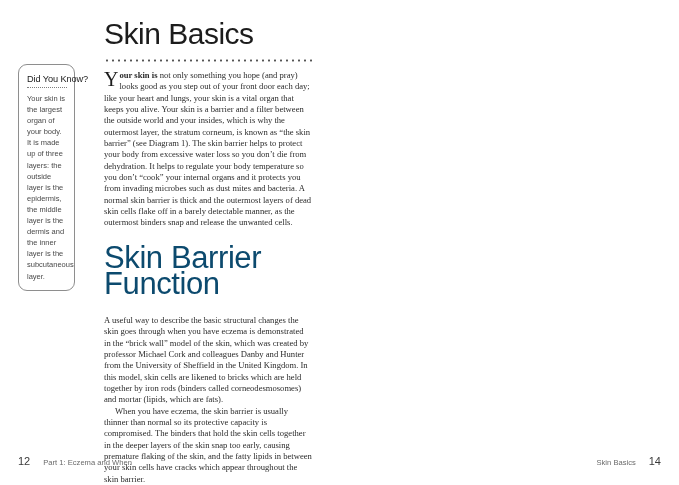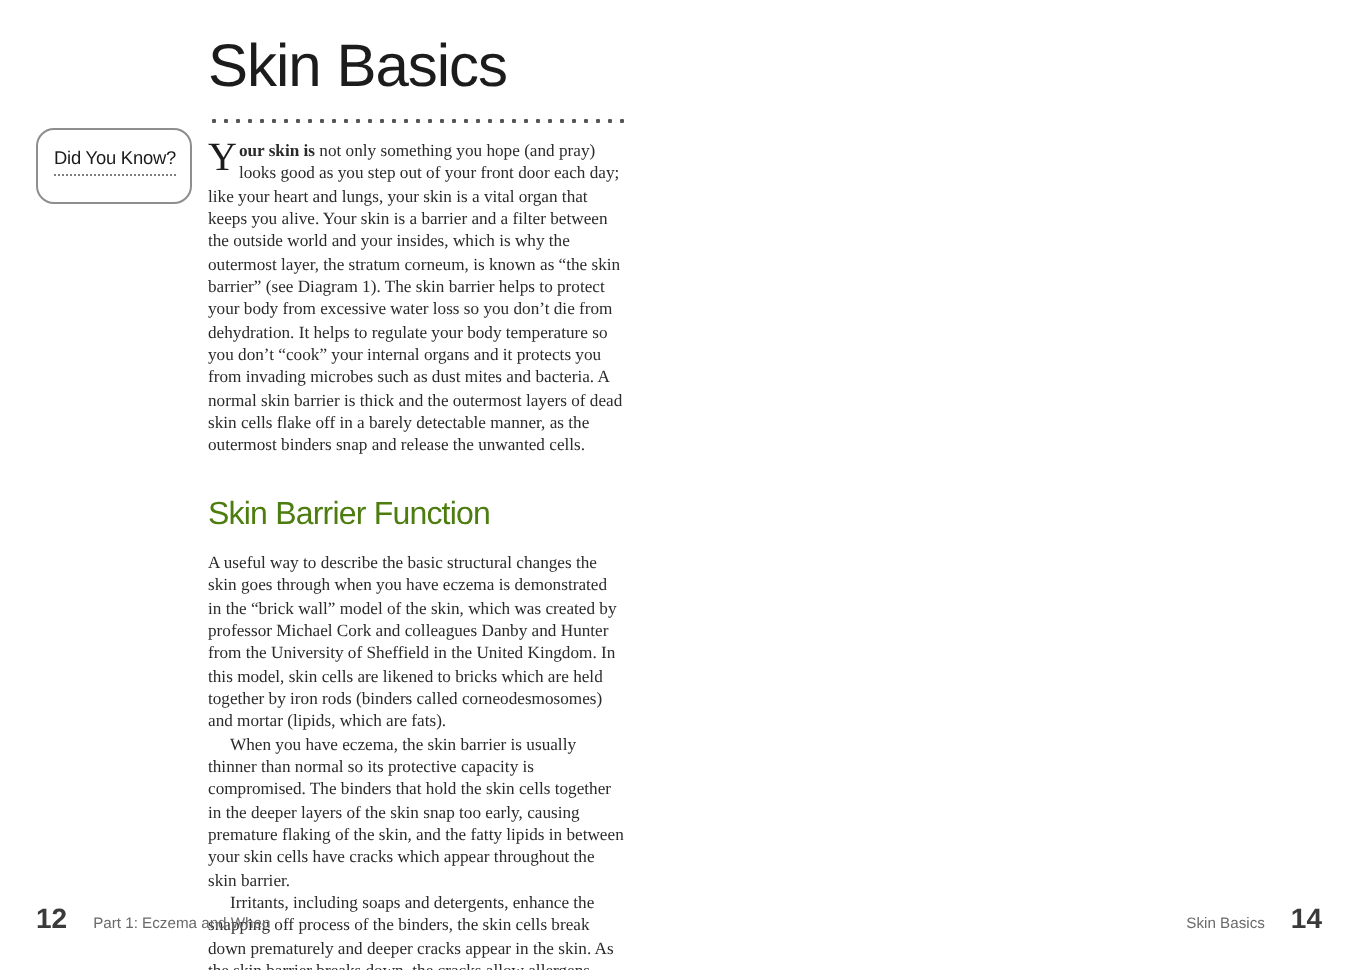--- a/index.html
+++ b/index.html
@@ -52,21 +52,21 @@
   }
   .callout-body {
     font-family: "Liberation Sans", sans-serif;
     font-size: 7.5px;
     line-height: 11.1px;
     color: #4a4a4a;
   }
   .callout-body p { margin: 0 0 6px 0; }
   .callout-body p:last-child { margin-bottom: 0; }
 
-  #dyk-left  { left: 18px;  top: 64px;  width: 78px; }
+  #dyk-left  { left: 18px;  top: 64px;  width: 57px; }
 
   
   .col {
     position: absolute;
     box-sizing: border-box;
   }
   #col-left  { left: 104px; top: 18px;  width: 208px; }
 
   h1.chapter {
     font-family: "Liberation Sans", sans-serif;
@@ -81,25 +81,25 @@
     height: 3px;
     margin: 0 0 8px 0;
     background-image: radial-gradient(circle, #555555 1px, rgba(0,0,0,0) 1.2px);
     background-size: 6px 3px;
     background-repeat: repeat-x;
     background-position: left center;
   }
   h2.section {
     font-family: "Liberation Sans", sans-serif;
     font-weight: 400;
-    font-size: 16px;
+    font-size: 31px;
     line-height: 26px;
     letter-spacing: -0.4px;
-    color: #4d7c0f;
-    margin: 16px 0 5px 0;
+    color: #0c4a6e;
+    margin: 16px 0 18px 0;
   }
   p.body {
     font-size: 8.6px;
     line-height: 11.35px;
     text-align: left;
     margin: 0;
     color: #2b2b2b;
     hyphens: none;
   }
   p.body + p.body { text-indent: 11px; }
@@ -121,37 +121,40 @@
     bottom: 18px;
     font-family: "Liberation Sans", sans-serif;
     font-size: 7.6px;
     color: #6a6a6a;
     display: flex;
     align-items: baseline;
   }
   .footer-left  { left: 18px; }
   .footer-right { right: 18px; }
   .folio {
-    font-weight: bold;
-    font-size: 14px;
+    font-weight: normal;
+    font-size: 11px;
     color: #3a3a3a;
   }
   .footer-left .folio  { margin-right: 13px; }
   .footer-right .folio { margin-left: 13px; }
 </style>
 </head>
 <body>
 
 <div class="spread">
 
   <div class="page page-left">
 
     <div class="callout" id="dyk-left">
       <div class="callout-title">Did You Know?</div>
       <div class="dotted-rule"></div>
+      <div class="callout-body">
+        <p>Your skin is the largest organ of your body. It is made up of three layers: the outside layer is the epidermis, the middle layer is the dermis and the inner layer is the subcutaneous layer.</p>
+      </div>
     </div>
 
     <div class="col" id="col-left">
       <h1 class="chapter">Skin Basics</h1>
       <div class="dot-divider"></div>
 
       <p class="body dropcap-para">
         <span class="dropcap">Y</span><span class="lead-bold">our skin is</span><span> not only something you hope (and pray) looks good as you step out of your front door each day; like your heart and lungs, your skin is a vital organ that keeps you alive. Your skin is a barrier and a filter between the outside world and your insides, which is why the outermost layer, the stratum corneum, is known as “the skin barrier” (see Diagram 1). The skin barrier helps to protect your body from excessive water loss so you don’t die from dehydration. It helps to regulate your body temperature so you don’t “cook” your internal organs and it protects you from invading microbes such as dust mites and bacteria. A normal skin barrier is thick and the outermost layers of dead skin cells flake off in a barely detectable manner, as the outermost binders snap and release the unwanted cells.</span>
       </p>
 

